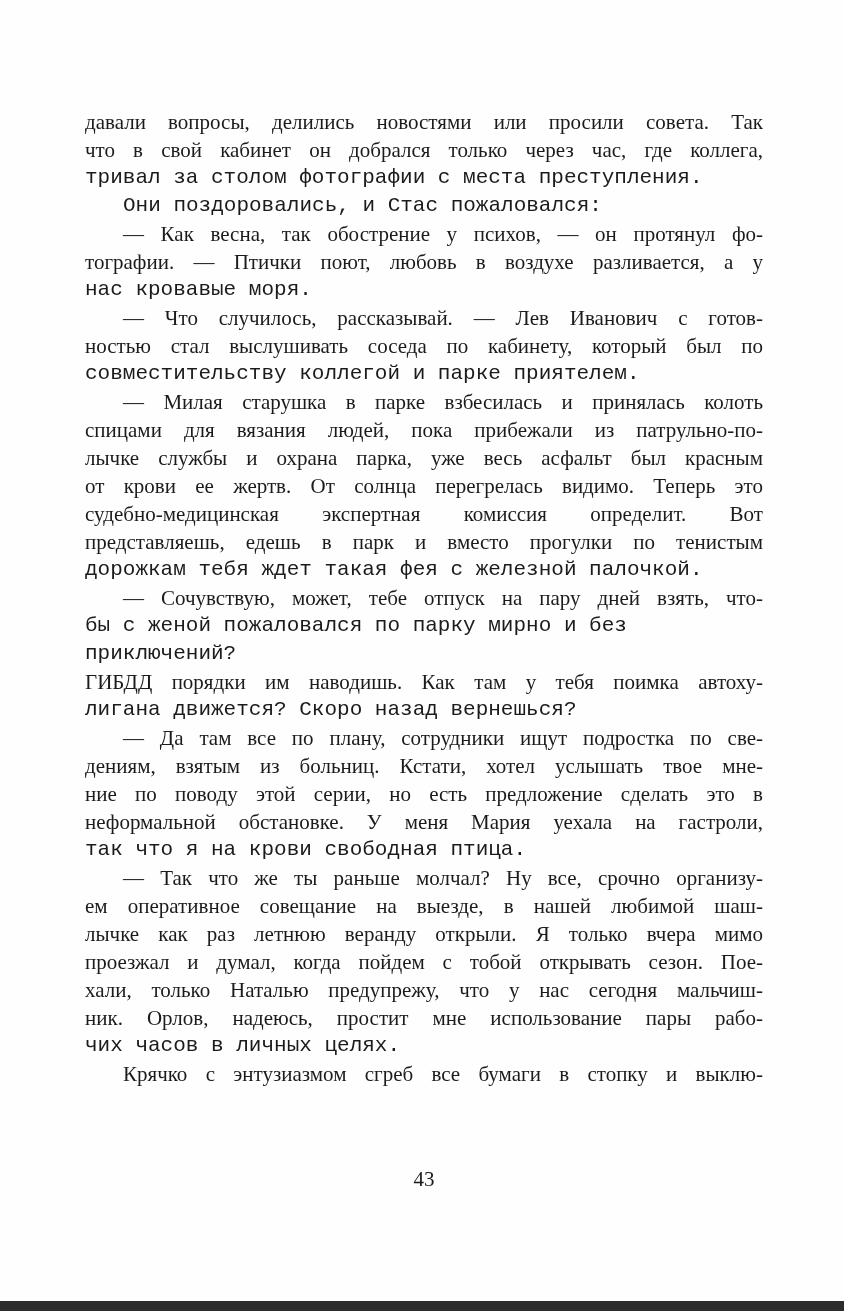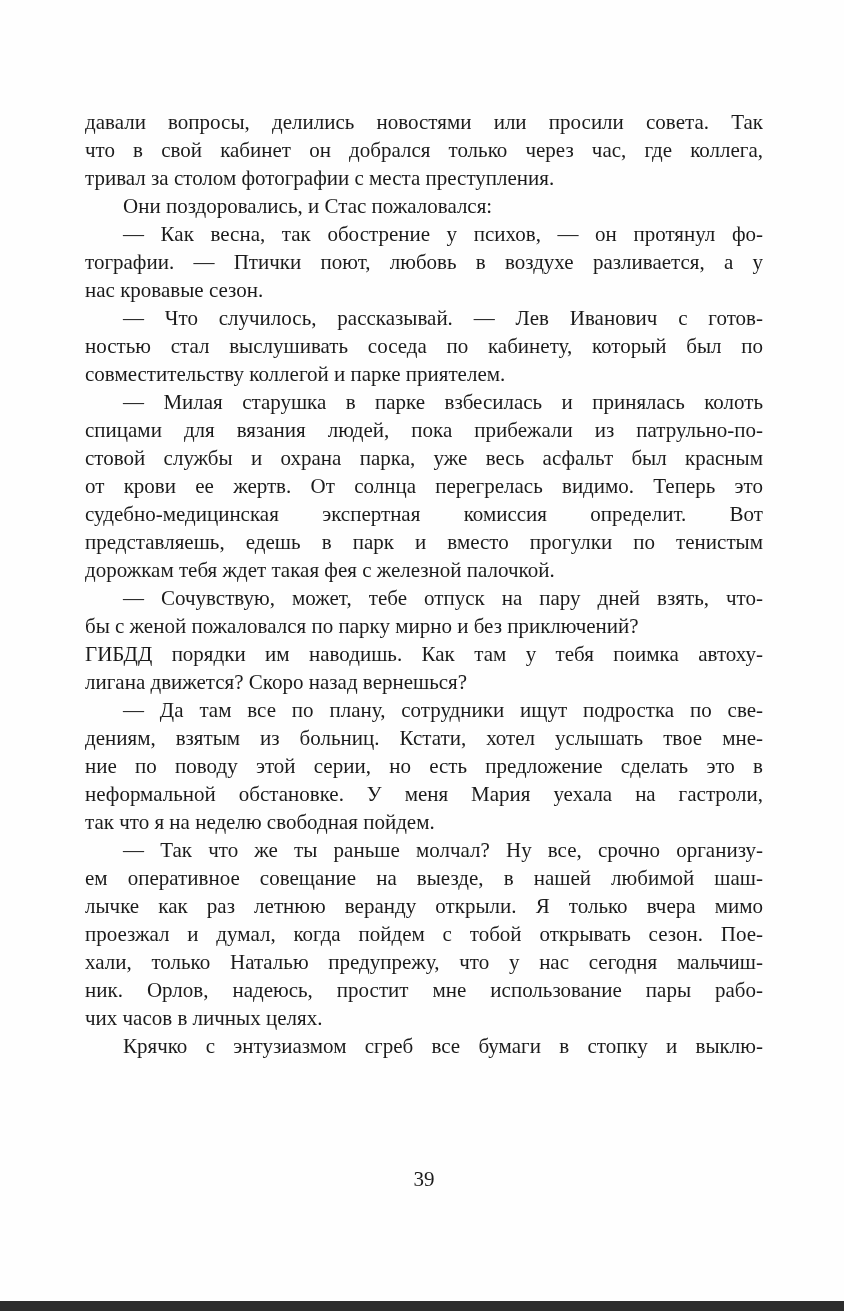--- a/index.html
+++ b/index.html
@@ -27,20 +27,21 @@
     margin: 0;
   }
   .line {
     text-align: justify;
     text-align-last: justify;
     white-space: normal;
   }
   .line.last {
     text-align: left;
     text-align-last: left;
+    font-family: Liberation Mono, monospace;
   }
   .line.indent {
     text-indent: 38px;
   }
   .page-number {
     position: absolute;
     left: 85px;
     top: 1167px;
     width: 678px;
     text-align: center;
@@ -65,59 +66,59 @@
         <div class="line">давали вопросы, делились новостями или просили совета. Так</div>
         <div class="line">что в свой кабинет он добрался только через час, где коллега,</div>
         <div class="line last">тривал за столом фотографии с места преступления.</div>
       </div>
       <div class="paragraph">
         <div class="line last indent">Они поздоровались, и Стас пожаловался:</div>
       </div>
       <div class="paragraph">
         <div class="line indent">— Как весна, так обострение у психов, — он протянул фо-</div>
         <div class="line">тографии. — Птички поют, любовь в воздухе разливается, а у</div>
-        <div class="line last">нас кровавые сезон.</div>
+        <div class="line last">нас кровавые моря.</div>
       </div>
       <div class="paragraph">
         <div class="line indent">— Что случилось, рассказывай. — Лев Иванович с готов-</div>
         <div class="line">ностью стал выслушивать соседа по кабинету, который был по</div>
         <div class="line last">совместительству коллегой и парке приятелем.</div>
       </div>
       <div class="paragraph">
         <div class="line indent">— Милая старушка в парке взбесилась и принялась колоть</div>
         <div class="line">спицами для вязания людей, пока прибежали из патрульно-по-</div>
-        <div class="line">стовой службы и охрана парка, уже весь асфальт был красным</div>
+        <div class="line">лычке службы и охрана парка, уже весь асфальт был красным</div>
         <div class="line">от крови ее жертв. От солнца перегрелась видимо. Теперь это</div>
         <div class="line">судебно-медицинская экспертная комиссия определит. Вот</div>
         <div class="line">представляешь, едешь в парк и вместо прогулки по тенистым</div>
         <div class="line last">дорожкам тебя ждет такая фея с железной палочкой.</div>
       </div>
       <div class="paragraph">
         <div class="line indent">— Сочувствую, может, тебе отпуск на пару дней взять, что-</div>
         <div class="line last">бы с женой пожаловался по парку мирно и без приключений?</div>
       </div>
       <div class="paragraph">
         <div class="line">ГИБДД порядки им наводишь. Как там у тебя поимка автоху-</div>
         <div class="line last">лигана движется? Скоро назад вернешься?</div>
       </div>
       <div class="paragraph">
         <div class="line indent">— Да там все по плану, сотрудники ищут подростка по све-</div>
         <div class="line">дениям, взятым из больниц. Кстати, хотел услышать твое мне-</div>
         <div class="line">ние по поводу этой серии, но есть предложение сделать это в</div>
         <div class="line">неформальной обстановке. У меня Мария уехала на гастроли,</div>
-        <div class="line last">так что я на неделю свободная пойдем.</div>
+        <div class="line last">так что я на крови свободная птица.</div>
       </div>
       <div class="paragraph">
         <div class="line indent">— Так что же ты раньше молчал? Ну все, срочно организу-</div>
         <div class="line">ем оперативное совещание на выезде, в нашей любимой шаш-</div>
         <div class="line">лычке как раз летнюю веранду открыли. Я только вчера мимо</div>
         <div class="line">проезжал и думал, когда пойдем с тобой открывать сезон. Пое-</div>
         <div class="line">хали, только Наталью предупрежу, что у нас сегодня мальчиш-</div>
         <div class="line">ник. Орлов, надеюсь, простит мне использование пары рабо-</div>
         <div class="line last">чих часов в личных целях.</div>
       </div>
       <div class="paragraph">
         <div class="line indent">Крячко с энтузиазмом сгреб все бумаги в стопку и выклю-</div>
       </div>
     </div>
-  <div class="page-number">39</div>
+  <div class="page-number">43</div>
   <div class="bottom-edge"></div>
 </div>
 
 </body></html>

